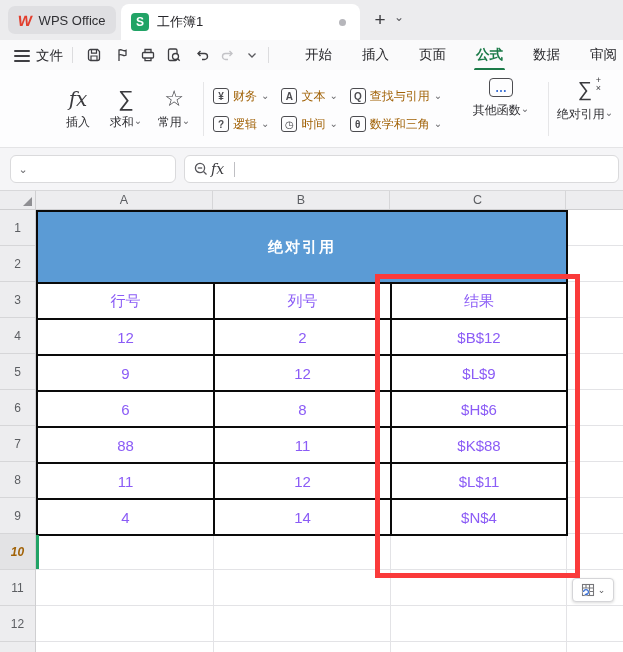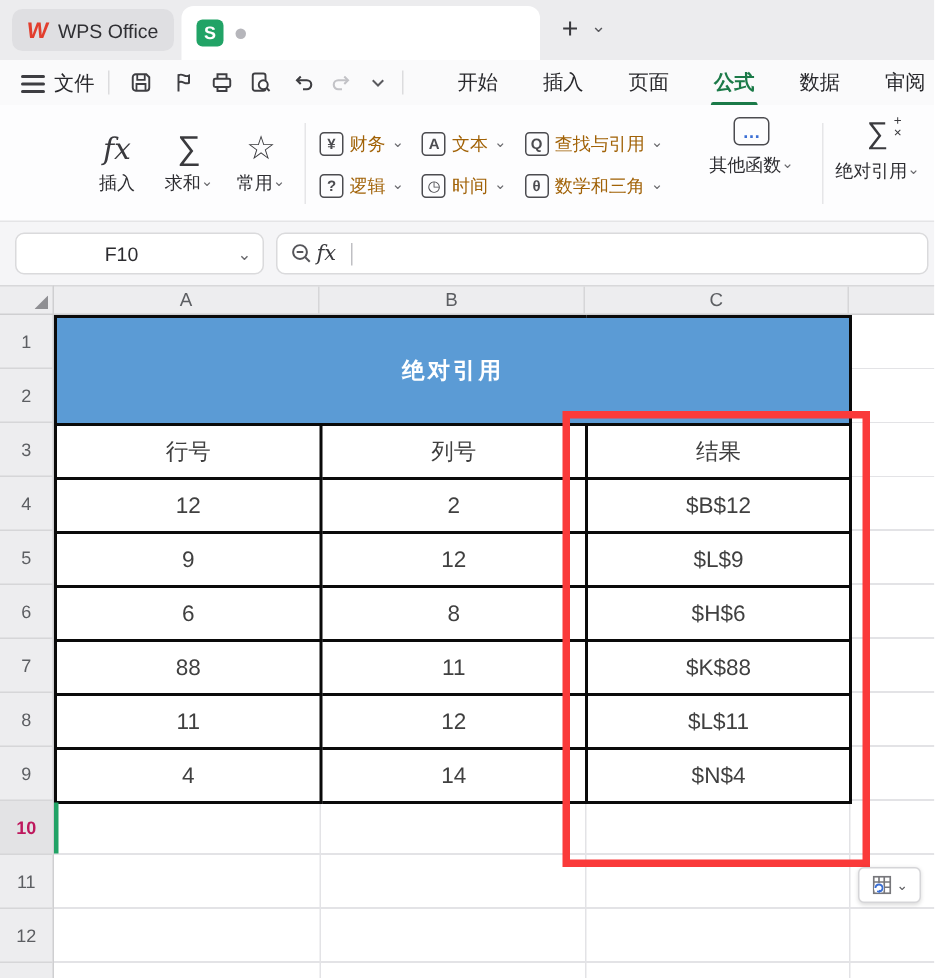--- a/index.html
+++ b/index.html
@@ -77,33 +77,33 @@
                 border-top:1px solid #d8d8da; border-bottom:1px solid #cfcfd1; }
   .colh { position:absolute; top:0; height:100%; display:flex; align-items:center; justify-content:center;
           font-size:12.5px; color:#5c5e62; border-right:1px solid #d6d6d8; }
   .corner { position:absolute; left:0; top:190px; width:36px; height:20px; background:#ededef;
             border-top:1px solid #d8d8da; border-bottom:1px solid #cfcfd1; border-right:1px solid #cfcfd1; }
   .corner svg { position:absolute; right:3px; bottom:3px; }
   .rowheaders { position:absolute; left:0; top:210px; width:36px; height:442px; background:#ededef;
                 border-right:1px solid #cfcfd1; }
   .rowh { position:absolute; left:0; width:100%; height:36px; display:flex; align-items:center;
           justify-content:center; font-size:12px; color:#5c5e62; border-bottom:1px solid #d6d6d8; }
-  .rowh.sel { color:#be185d; background:#e3e3e5; font-weight:700; }
+  .rowh.sel { color:#a16207; background:#e3e3e5; font-weight:700;font-style:italic; }
 
   
   .sheet { position:absolute; left:36px; top:210px; width:587px; height:442px;
      background:
        linear-gradient(#e3e3e6,#e3e3e6) 177px 0/1px 100% no-repeat,
        linear-gradient(#e3e3e6,#e3e3e6) 354px 0/1px 100% no-repeat,
        linear-gradient(#e3e3e6,#e3e3e6) 530px 0/1px 100% no-repeat,
        repeating-linear-gradient(#ffffff 0 35px, #e3e3e6 35px 36px); }
   table.datatable { position:absolute; left:0; top:0; width:530px; border-collapse:collapse;
                     table-layout:fixed; }
   .datatable td { border:2.5px solid #0a0a0a; text-align:center; vertical-align:middle;
-                  font-size:15px; color:#404040; background:#fff; }
+                  font-size:15px; color:#8b5cf6; background:#fff; }
   .titlecell { background:#5b9bd5 !important; color:#fff !important; font-size:17px; font-weight:700;
                letter-spacing:2px; }
   .greenbar { position:absolute; left:0; top:325px; width:3px; height:34px; background:#21a366; z-index:6; }
 
   
   .redbox { position:absolute; left:375px; top:274px; width:205px; height:304px;
             border:5px solid #fa3a3a; z-index:40; }
   .pastebtn { position:absolute; left:572px; top:578px; width:42px; height:24px; background:#fff;
               border:1px solid #d5d5d8; border-radius:4px; box-shadow:0 1px 3px rgba(0,0,0,.15);
               display:flex; align-items:center; justify-content:center; gap:3px; z-index:45; }
@@ -114,20 +114,21 @@
 
 <div id="app">
 
   <div class="titlebar">
     <div class="wps-pill">
       <span class="wlogo">W</span>
       <span>WPS Office</span>
     </div>
     <div class="doctab">
       <span class="sbadge">S</span>
+      <span class="docname">工作簿1</span>
       <span class="moddot"></span>
     </div>
     <div class="newtab">+</div>
     <div class="tabchev">⌄</div>
   </div>
 
   <div class="menurow"></div>
   <div class="hamb" style="position:absolute; left:14px; top:47px;">
       <i></i>
       <i></i>
@@ -248,21 +249,20 @@
       <span class="quickicon"><span>∑</span><span class="pm">
             <span>+</span>
             <span>×</span>
           </span></span>
       <span class="stacklabel"><span>绝对引用</span><span class="chev"></span></span>
     </div>
   </div>
 
   <div class="formularow">
     <div class="namebox">
-      <span class="nameval">F10</span>
       <span class="namechev">⌄</span>
     </div>
     <div class="fbox">
       <svg width="16" height="16" viewBox="0 0 16 16" style="position:absolute; left:8px;">
           <circle cx="7" cy="7" r="4.6" fill="none" stroke="#55555a" stroke-width="1.3"></circle>
           <path d="M4.8 7h4.4" stroke="#55555a" stroke-width="1.3"></path>
           <path d="M10.5 10.5l3 3" stroke="#55555a" stroke-width="1.3"></path>
         </svg>
       <span class="fxsmall">fx</span>
       <span class="fcursor"></span>

